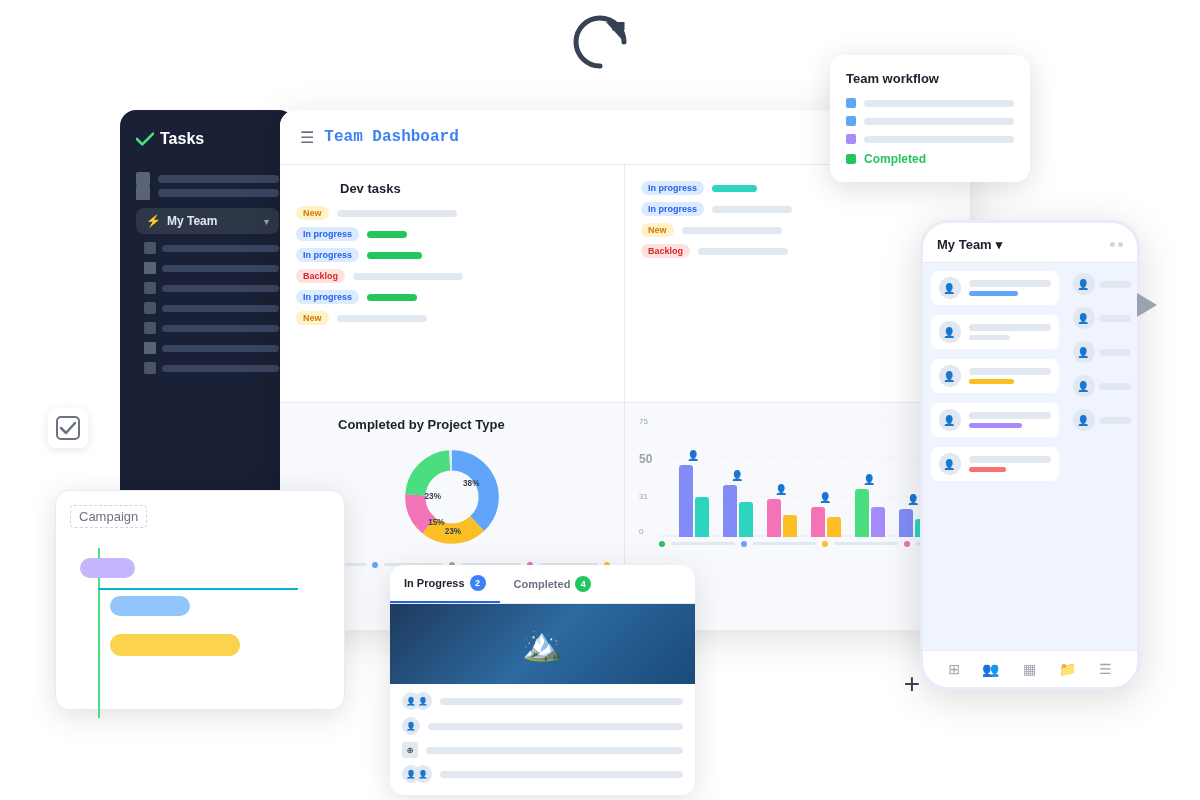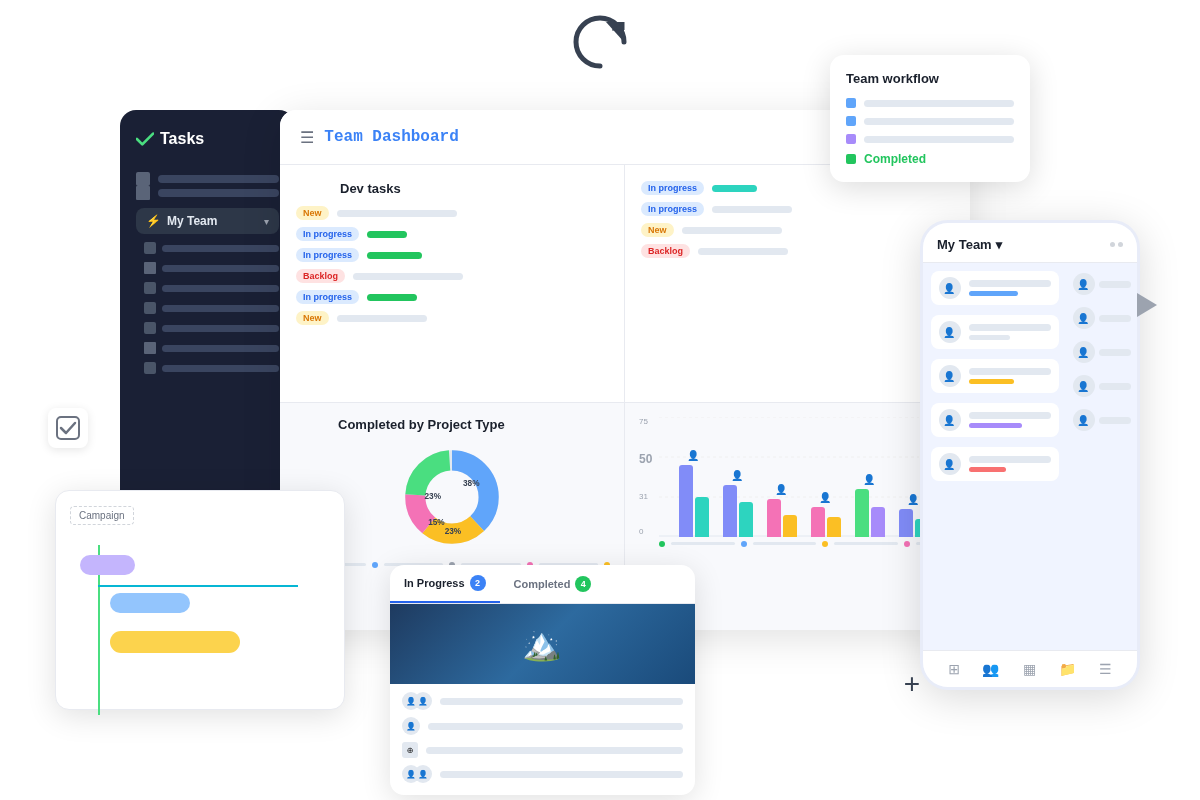--- a/index.html
+++ b/index.html
@@ -869,21 +869,21 @@
   <div class="mobile-bottom-nav">
     <span class="nav-icon">⊞</span>
     <span class="nav-icon">👥</span>
     <span class="nav-icon">▦</span>
     <span class="nav-icon">📁</span>
     <span class="nav-icon">☰</span>
   </div>
 </div>
 
 <div class="campaign-card">
-  <div style="font-size:10px;color:#6b7280;border:1px dashed #d1d5db;padding:3px 8px;border-radius:4px;display:inline-block;margin-bottom:20px;">Campaign</div>
+  <div style="font-size:13px;color:#6b7280;border:1px dashed #d1d5db;padding:3px 8px;border-radius:4px;display:inline-block;margin-bottom:20px;">Campaign</div>
 
   
   <div style="position:relative;padding:10px 10px;">
 
     <div style="position:absolute;left:28px;top:0;width:2px;height:170px;background:#4ade80;z-index:0;"></div>
 
     <div style="position:absolute;left:28px;top:40px;width:200px;height:2px;background:#06b6d4;z-index:0;"></div>
 
     <div style="width:55px;height:20px;background:#c4b5fd;border-radius:10px;position:relative;z-index:1;margin-bottom:18px;"></div>
 

